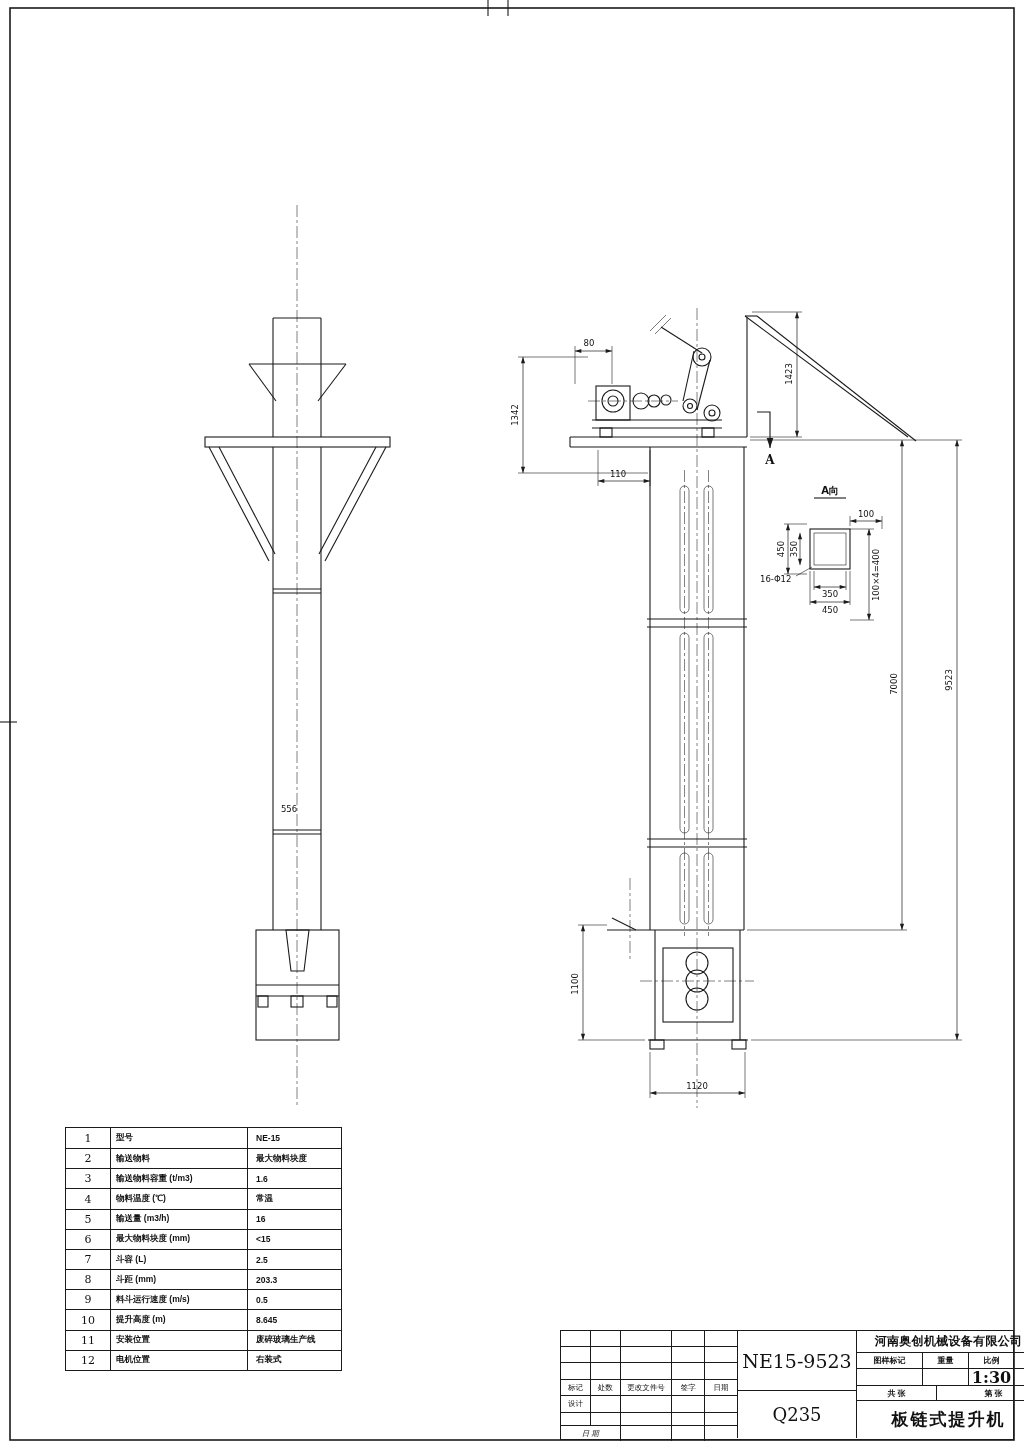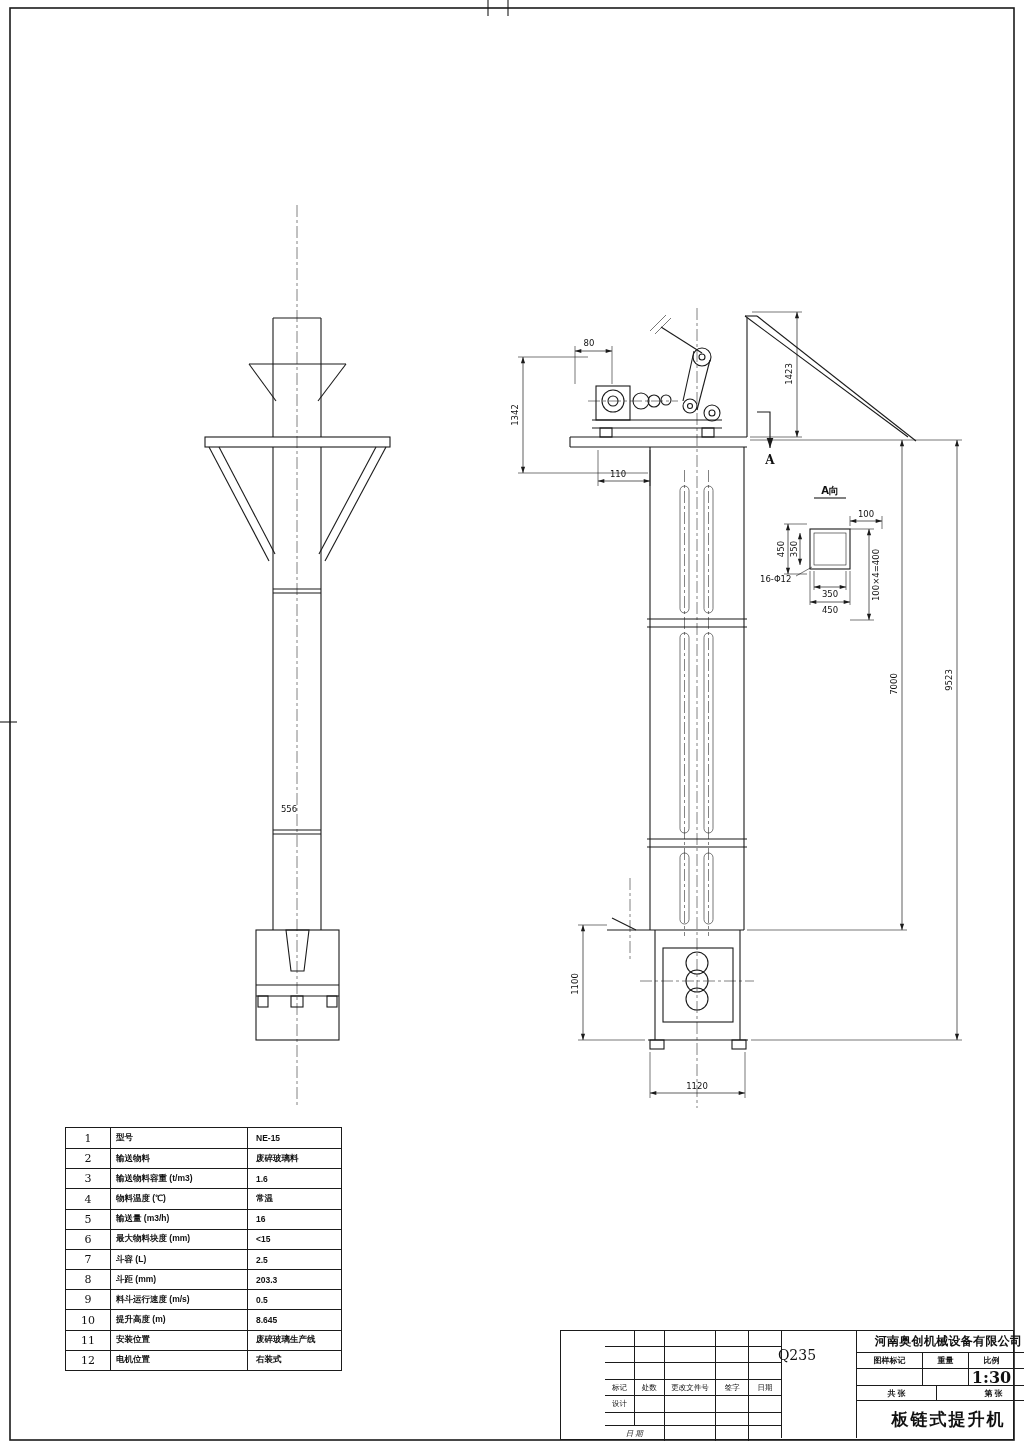--- a/index.html
+++ b/index.html
@@ -22,33 +22,33 @@
   .spec-row:first-child{border-top:none;}
   .spec-num{font-family:"DejaVu Serif",serif;font-size:11px;display:flex;align-items:center;
     justify-content:center;border-right:1px solid #1b1b1b;}
   .spec-label{font-size:8.5px;font-weight:700;display:flex;align-items:center;
     padding-left:5px;border-right:1px solid #1b1b1b;}
   .spec-value{font-size:8.5px;font-weight:700;display:flex;align-items:center;padding-left:8px;text-align:center;}
 
   
   .title-block{position:absolute;left:560px;top:1330px;width:454px;height:110px;
     border:1.5px solid #1b1b1b;box-sizing:border-box;background:#fff;}
-  .tb-left{position:absolute;left:0;top:0;width:177px;height:107px;border-right:1.2px solid #1b1b1b;box-sizing:border-box;margin-left:44px;}
+  .tb-left{position:absolute;left:0;top:0;width:177px;height:107px;border-right:1.2px solid #1b1b1b;box-sizing:border-box;}
   .tbl-row{display:flex;border-bottom:1px solid #1b1b1b;box-sizing:border-box;}
   .tbl-row:last-child{border-bottom:none;font-style:italic;}
   .tbl-c{border-right:1px solid #1b1b1b;box-sizing:border-box;display:flex;align-items:center;
     justify-content:center;font-size:7.5px;overflow:hidden;white-space:nowrap;}
   .tbl-c:last-child{border-right:none;}
   .w30{width:30px;}.w52{width:52px;}.w33{width:33px;}.w32{width:32px;}.w60{width:60px;}
   .h16{height:16px;}.h17{height:17px;}.h13{height:13px;}.h15{height:15px;}
   .tb-mid{position:absolute;left:177px;top:0;width:118px;height:107px;box-sizing:border-box;}
   .tb-mid .no{height:60px;border-bottom:1.2px solid #1b1b1b;display:flex;align-items:center;
     justify-content:center;font-family:"DejaVu Serif",serif;font-size:19px;box-sizing:border-box;}
   .tb-mid .mat{height:47px;display:flex;align-items:center;justify-content:center;
-    font-family:"DejaVu Serif",serif;font-size:14px;box-sizing:border-box;}
+    font-family:"DejaVu Serif",serif;font-size:18px;box-sizing:border-box;}
   .tb-right{position:absolute;left:295px;top:0;width:184px;height:107px;border-left:1.2px solid #1b1b1b;box-sizing:border-box;}
   .tbr-row{display:flex;border-bottom:1px solid #1b1b1b;box-sizing:border-box;font-weight:bold;}
   .tbr-c{border-right:1px solid #1b1b1b;box-sizing:border-box;display:flex;align-items:center;
     justify-content:center;font-size:8px;overflow:hidden;white-space:nowrap;}
   .tbr-c:last-child{border-right:none;}
   .company{height:22px;display:flex;align-items:center;justify-content:center;font-size:12px;
     font-weight:700;border-bottom:1px solid #1b1b1b;box-sizing:border-box;letter-spacing:.3px;}
   .w66{width:66px;}.w46{width:46px;}.w47{width:45px;}.w80{width:80px;}.w79{width:77px;padding-left:36px;}
   .rh16{height:16px;}.rh17{height:17px;}.rh15{height:15px;}
   .product{height:37px;display:flex;align-items:center;justify-content:center;
@@ -261,21 +261,21 @@
 
 <div class="spec-table">
   <div class="spec-row">
     <div class="spec-num">1</div>
     <div class="spec-label">型号</div>
     <div class="spec-value">NE-15</div>
   </div>
   <div class="spec-row">
     <div class="spec-num">2</div>
     <div class="spec-label">输送物料</div>
-    <div class="spec-value">废碎玻璃料</div>
+    <div class="spec-value">最大物料块度</div>
   </div>
   <div class="spec-row">
     <div class="spec-num">3</div>
     <div class="spec-label">输送物料容重 (t/m3)</div>
     <div class="spec-value">1.6</div>
   </div>
   <div class="spec-row">
     <div class="spec-num">4</div>
     <div class="spec-label">物料温度 (℃)</div>
     <div class="spec-value">常温</div>
@@ -369,20 +369,21 @@
     </div>
     <div class="tbl-row h15">
       <div class="tbl-c w60">日 期</div>
       <div class="tbl-c w52"></div>
           <div class="tbl-c w33"></div>
           <div class="tbl-c w32"></div>
     </div>
   </div>
 
   <div class="tb-mid">
+    <div class="no">NE15-9523</div>
     <div class="mat">Q235</div>
   </div>
 
   <div class="tb-right">
     <div class="company">河南奥创机械设备有限公司</div>
     <div class="tbr-row rh16">
       <div class="tbr-c w66">图样标记</div>
       <div class="tbr-c w46">重量</div>
       <div class="tbr-c w47">比例</div>
     </div>

